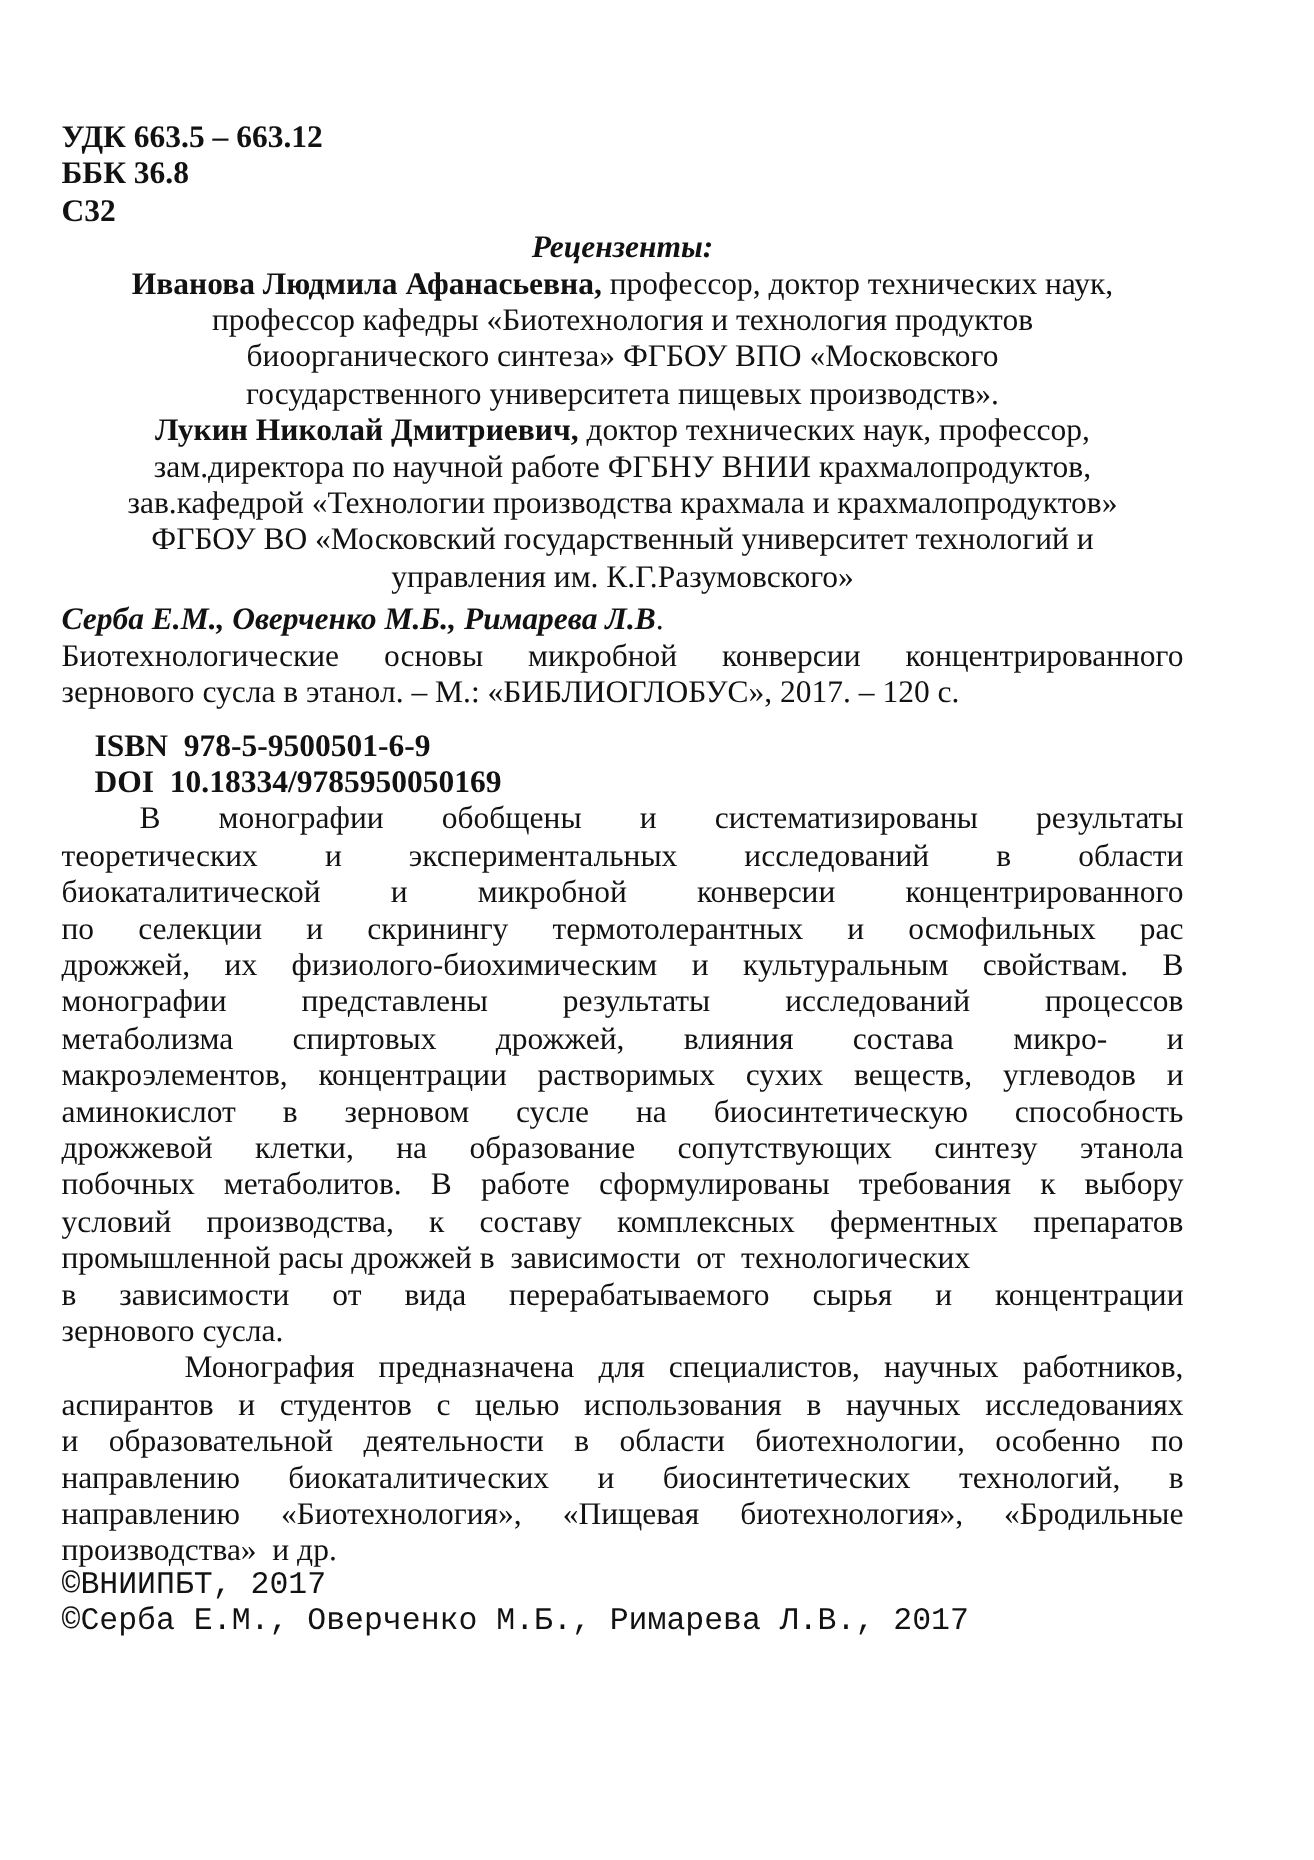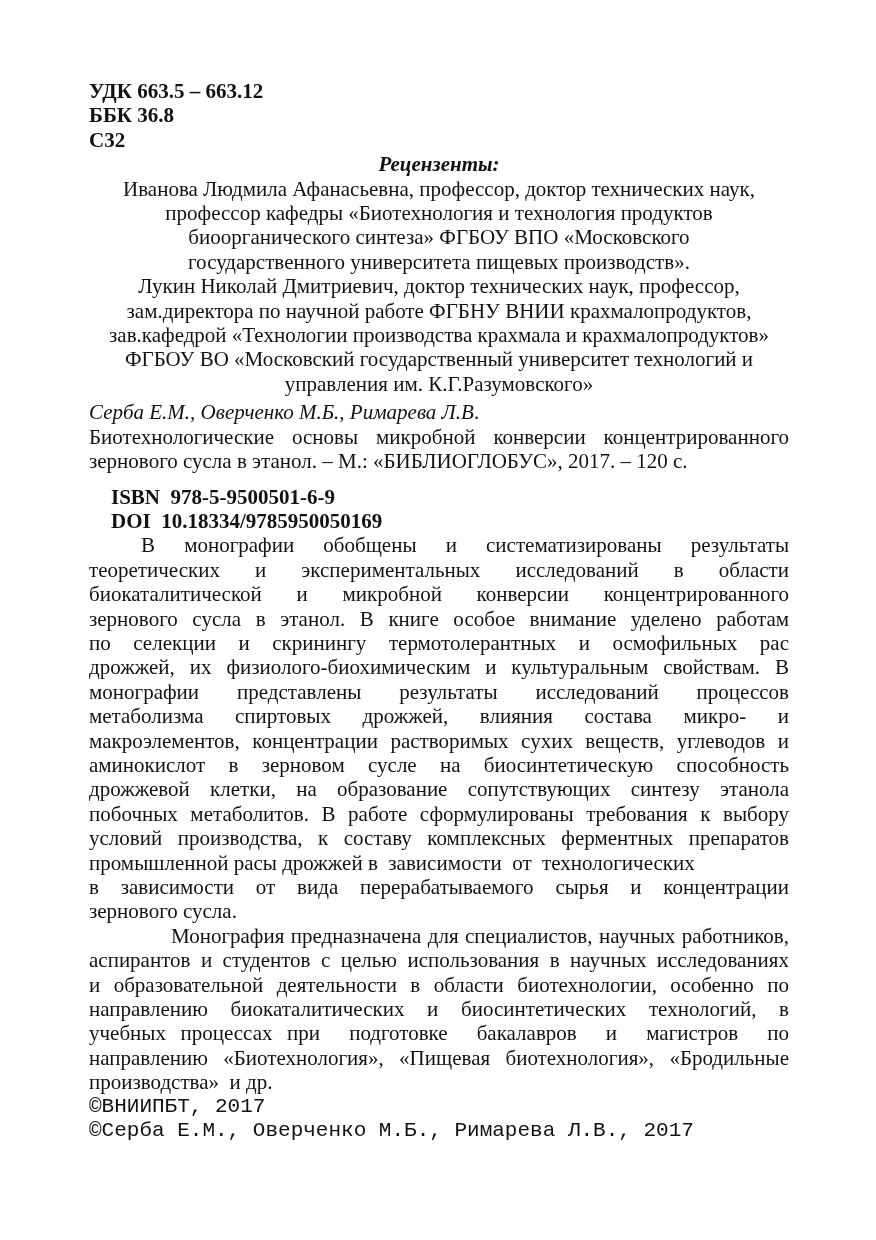--- a/index.html
+++ b/index.html
@@ -3,30 +3,30 @@
 <meta charset="utf-8">
 <style>
   html, body { margin: 0; padding: 0; background: #ffffff; }
   body {
     width: 876px; height: 1240px;
     font-family: "Liberation Serif", "DejaVu Serif", serif;
     font-size: 21px; line-height: 24.4px;
     color: #121212;
     overflow: hidden;
   }
-  .page { padding: 79px 87px 0 89px; box-sizing: border-box; width: 876px; height: 1240px; }
+  .page { padding: 79px 87px 0 41px; box-sizing: border-box; width: 876px; height: 1240px; }
   .line { white-space: pre-wrap; min-height: 24.4px; }
   .bold { font-weight: bold; }
   .italic { font-style: italic; }
   .centered { text-align: center; }
   .right-align { text-align: left; font-family: Liberation Mono, monospace; }
   .just { text-align: justify; text-align-last: justify; }
   .block-citation { margin-top: 4px; }
   .block-ids { margin-top: 11px; margin-left: 22px; }
-  b { font-weight: normal; margin-top: 40px; }
+  b { font-weight: bold; margin-top: 40px; }
 </style>
 </head>
 <body>
 
 <div class="page">
 
   <div>
     <div class="line bold">УДК 663.5 – 663.12</div>
     <div class="line bold">ББК 36.8</div>
     <div class="line bold">С32</div>
@@ -57,41 +57,39 @@
 
   <div class="block-ids">
     <div class="line bold">ISBN  978-5-9500501-6-9</div>
     <div class="line bold">DOI  10.18334/9785950050169</div>
   </div>
 
   <div>
       <div class="line just" style="text-indent: 52px;">В монографии обобщены и систематизированы результаты</div>
       <div class="line just">теоретических и экспериментальных исследований в области</div>
       <div class="line just">биокаталитической и микробной конверсии концентрированного</div>
-      <div class="line just">зернового сусла в этанол. В книге особое внимание уделено работам</div>
       <div class="line just">по селекции и скринингу термотолерантных и осмофильных рас</div>
       <div class="line just">дрожжей, их физиолого-биохимическим и культуральным свойствам. В</div>
       <div class="line just">монографии представлены результаты исследований процессов</div>
       <div class="line just">метаболизма спиртовых дрожжей, влияния состава микро- и</div>
       <div class="line just">макроэлементов, концентрации растворимых сухих веществ, углеводов и</div>
       <div class="line just">аминокислот в зерновом сусле на биосинтетическую способность</div>
       <div class="line just">дрожжевой клетки, на образование сопутствующих синтезу этанола</div>
       <div class="line just">побочных метаболитов. В работе сформулированы требования к выбору</div>
       <div class="line just">условий производства, к составу комплексных ферментных препаратов</div>
       <div class="line">промышленной расы дрожжей в  зависимости  от  технологических</div>
       <div class="line just">в зависимости от вида перерабатываемого сырья и концентрации</div>
       <div class="line">зернового сусла.</div>
     </div>
 
   <div>
       <div class="line just" style="text-indent: 82px; font-family: Liberation Serif, serif;">Монография предназначена для специалистов, научных работников,</div>
       <div class="line just">аспирантов и студентов с целью использования в научных исследованиях</div>
       <div class="line just">и образовательной деятельности в области биотехнологии, особенно по</div>
       <div class="line just">направлению биокаталитических и биосинтетических технологий, в</div>
-      <div class="line just">учебных процессах при  подготовке  бакалавров  и  магистров  по</div>
       <div class="line just">направлению «Биотехнология», «Пищевая биотехнология», «Бродильные</div>
       <div class="line">производства»  и др.</div>
     </div>
 
   <div class="right-align">
       <div class="line">©ВНИИПБТ, 2017</div>
       <div class="line">©Серба Е.М., Оверченко М.Б., Римарева Л.В., 2017</div>
     </div>
 
 </div>

